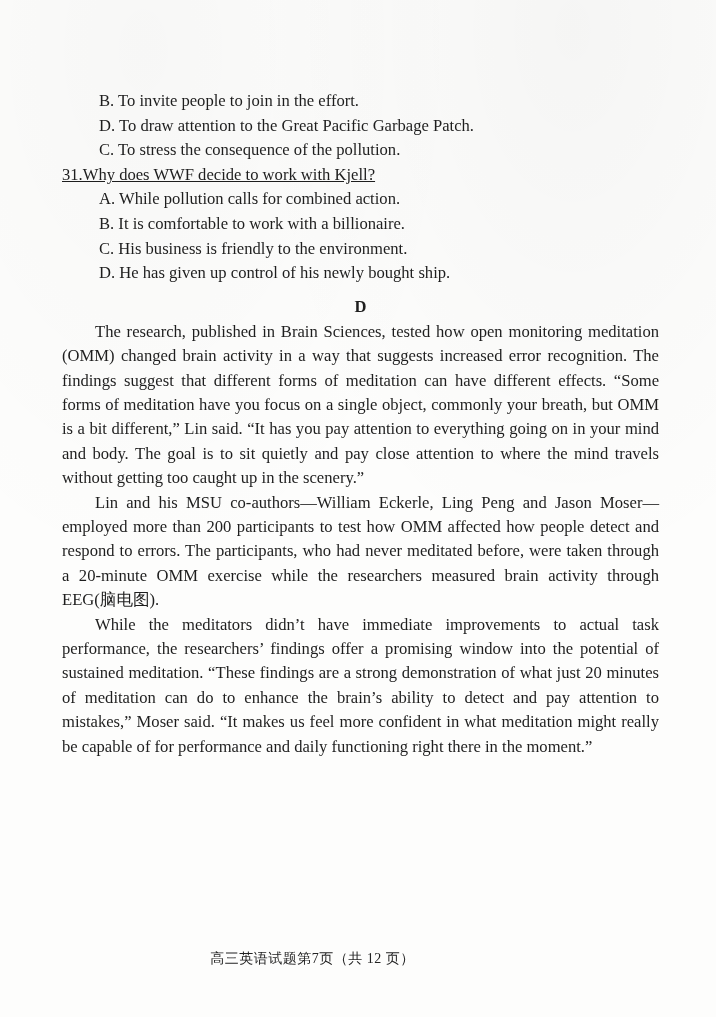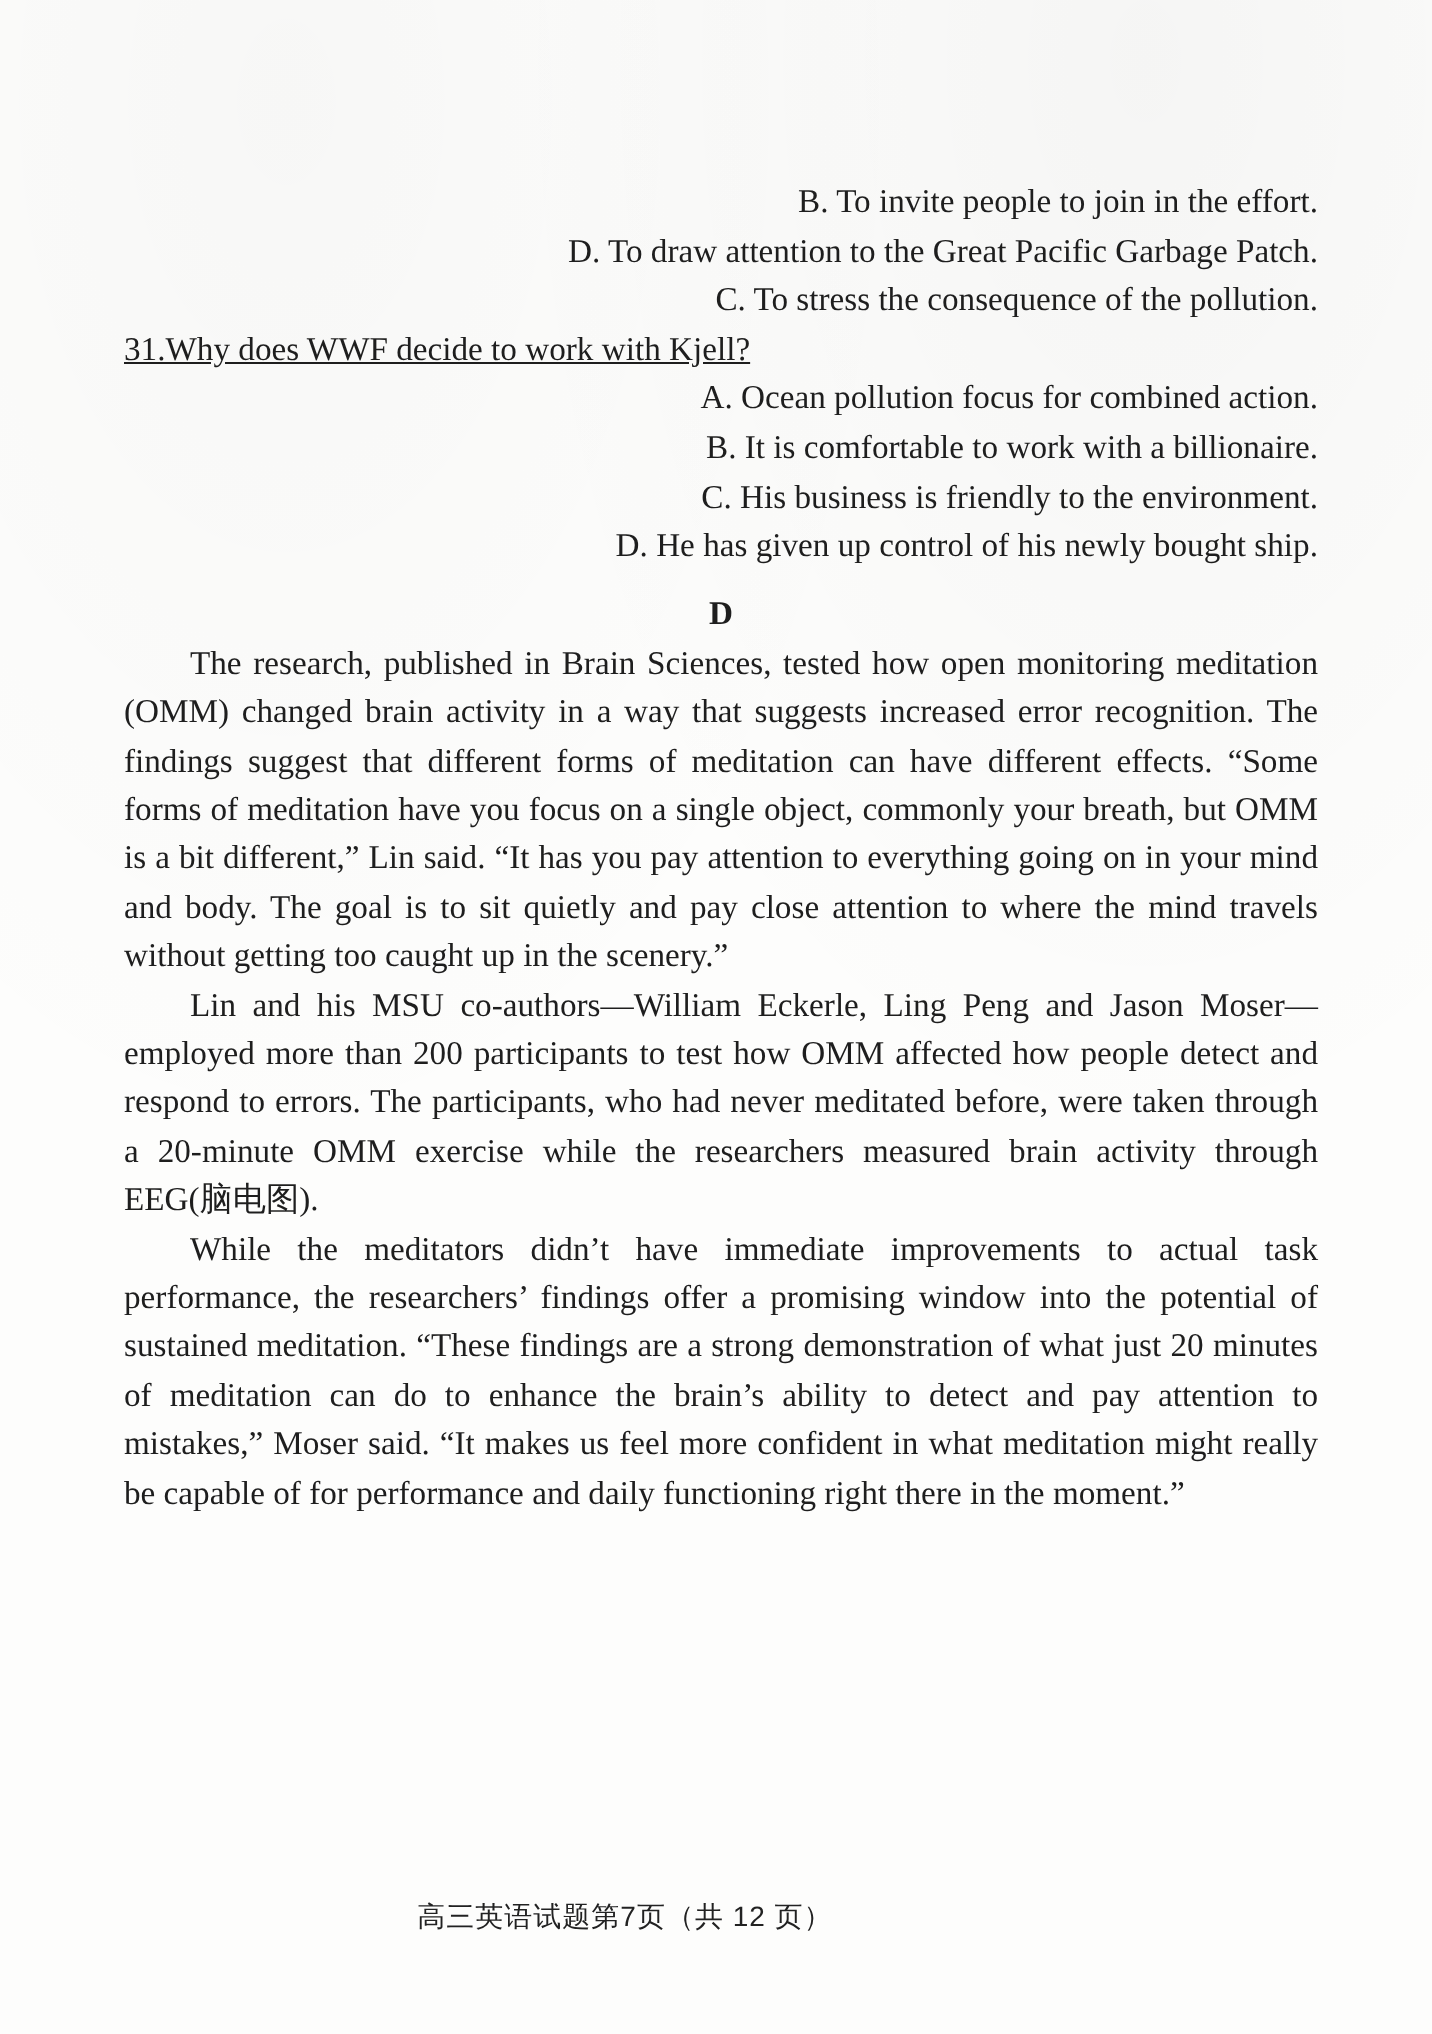--- a/index.html
+++ b/index.html
@@ -28,21 +28,20 @@
     position: absolute;
     left: 62px;
     top: 89px;
     width: 597px;
     font-size: 16.6px;
     line-height: 24.6px;
   }
   .option {
     padding-left: 37px;
     white-space: nowrap;
-    text-align: right;
   }
   .question {
     white-space: nowrap;
     text-decoration: underline;
   }
   .section-heading {
     text-align: center;
     font-weight: bold;
     margin-top: 8px;
     margin-bottom: 0;
@@ -55,21 +54,21 @@
     margin: 0;
     line-height: 24.4px;
   }
   .para.p1 { word-spacing: 2px; }
   .footer {
     position: absolute;
     left: 0;
     width: 625px;
     top: 950px;
     text-align: center;
-    font-family: Liberation Sans, sans-serif;
+    font-family: Liberation Serif, serif;
     font-size: 14px;
     color: #222;
     letter-spacing: 0.5px;
   }
   .ghost {
     position: absolute;
     color: rgba(0,0,0,0.12);
     font-size: 10px;
     font-family: "Liberation Serif", serif;
     filter: blur(0.4px);
@@ -85,21 +84,21 @@
   <div class="content">
 
     <div>
       <div class="option">B. To invite people to join in the effort.</div>
       <div class="option">D. To draw attention to the Great Pacific Garbage Patch.</div>
       <div class="option">C. To stress the consequence of the pollution.</div>
     </div>
 
     <div>
       <div class="question">31.Why does WWF decide to work with Kjell?</div>
-      <div class="option">A. Ocean pollution focus for combined action.</div>
+      <div class="option">A. While pollution calls for combined action.</div>
       <div class="option">B. It is comfortable to work with a billionaire.</div>
       <div class="option">C. His business is friendly to the environment.</div>
       <div class="option">D. He has given up control of his newly bought ship.</div>
     </div>
 
     <div>
       <div class="section-heading">D</div>
       <p class="para">The research, published in Brain Sciences, tested how open monitoring meditation (OMM) changed brain activity in a way that suggests increased error recognition. The findings suggest that different forms of meditation can have different effects. “Some forms of meditation have you focus on a single object, commonly your breath, but OMM is a bit different,” Lin said. “It has you pay attention to everything going on in your mind and body. The goal is to sit quietly and pay close attention to where the mind travels without getting too caught up in the scenery.”</p>
       <p class="para">Lin and his MSU co-authors—William Eckerle, Ling Peng and Jason Moser—employed more than 200 participants to test how OMM affected how people detect and respond to errors. The participants, who had never meditated before, were taken through a 20-minute OMM exercise while the researchers measured brain activity through EEG(脑电图).</p>
       <p class="para">While the meditators didn’t have immediate improvements to actual task performance, the researchers’ findings offer a promising window into the potential of sustained meditation. “These findings are a strong demonstration of what just 20 minutes of meditation can do to enhance the brain’s ability to detect and pay attention to mistakes,” Moser said. “It makes us feel more confident in what meditation might really be capable of for performance and daily functioning right there in the moment.”</p>

